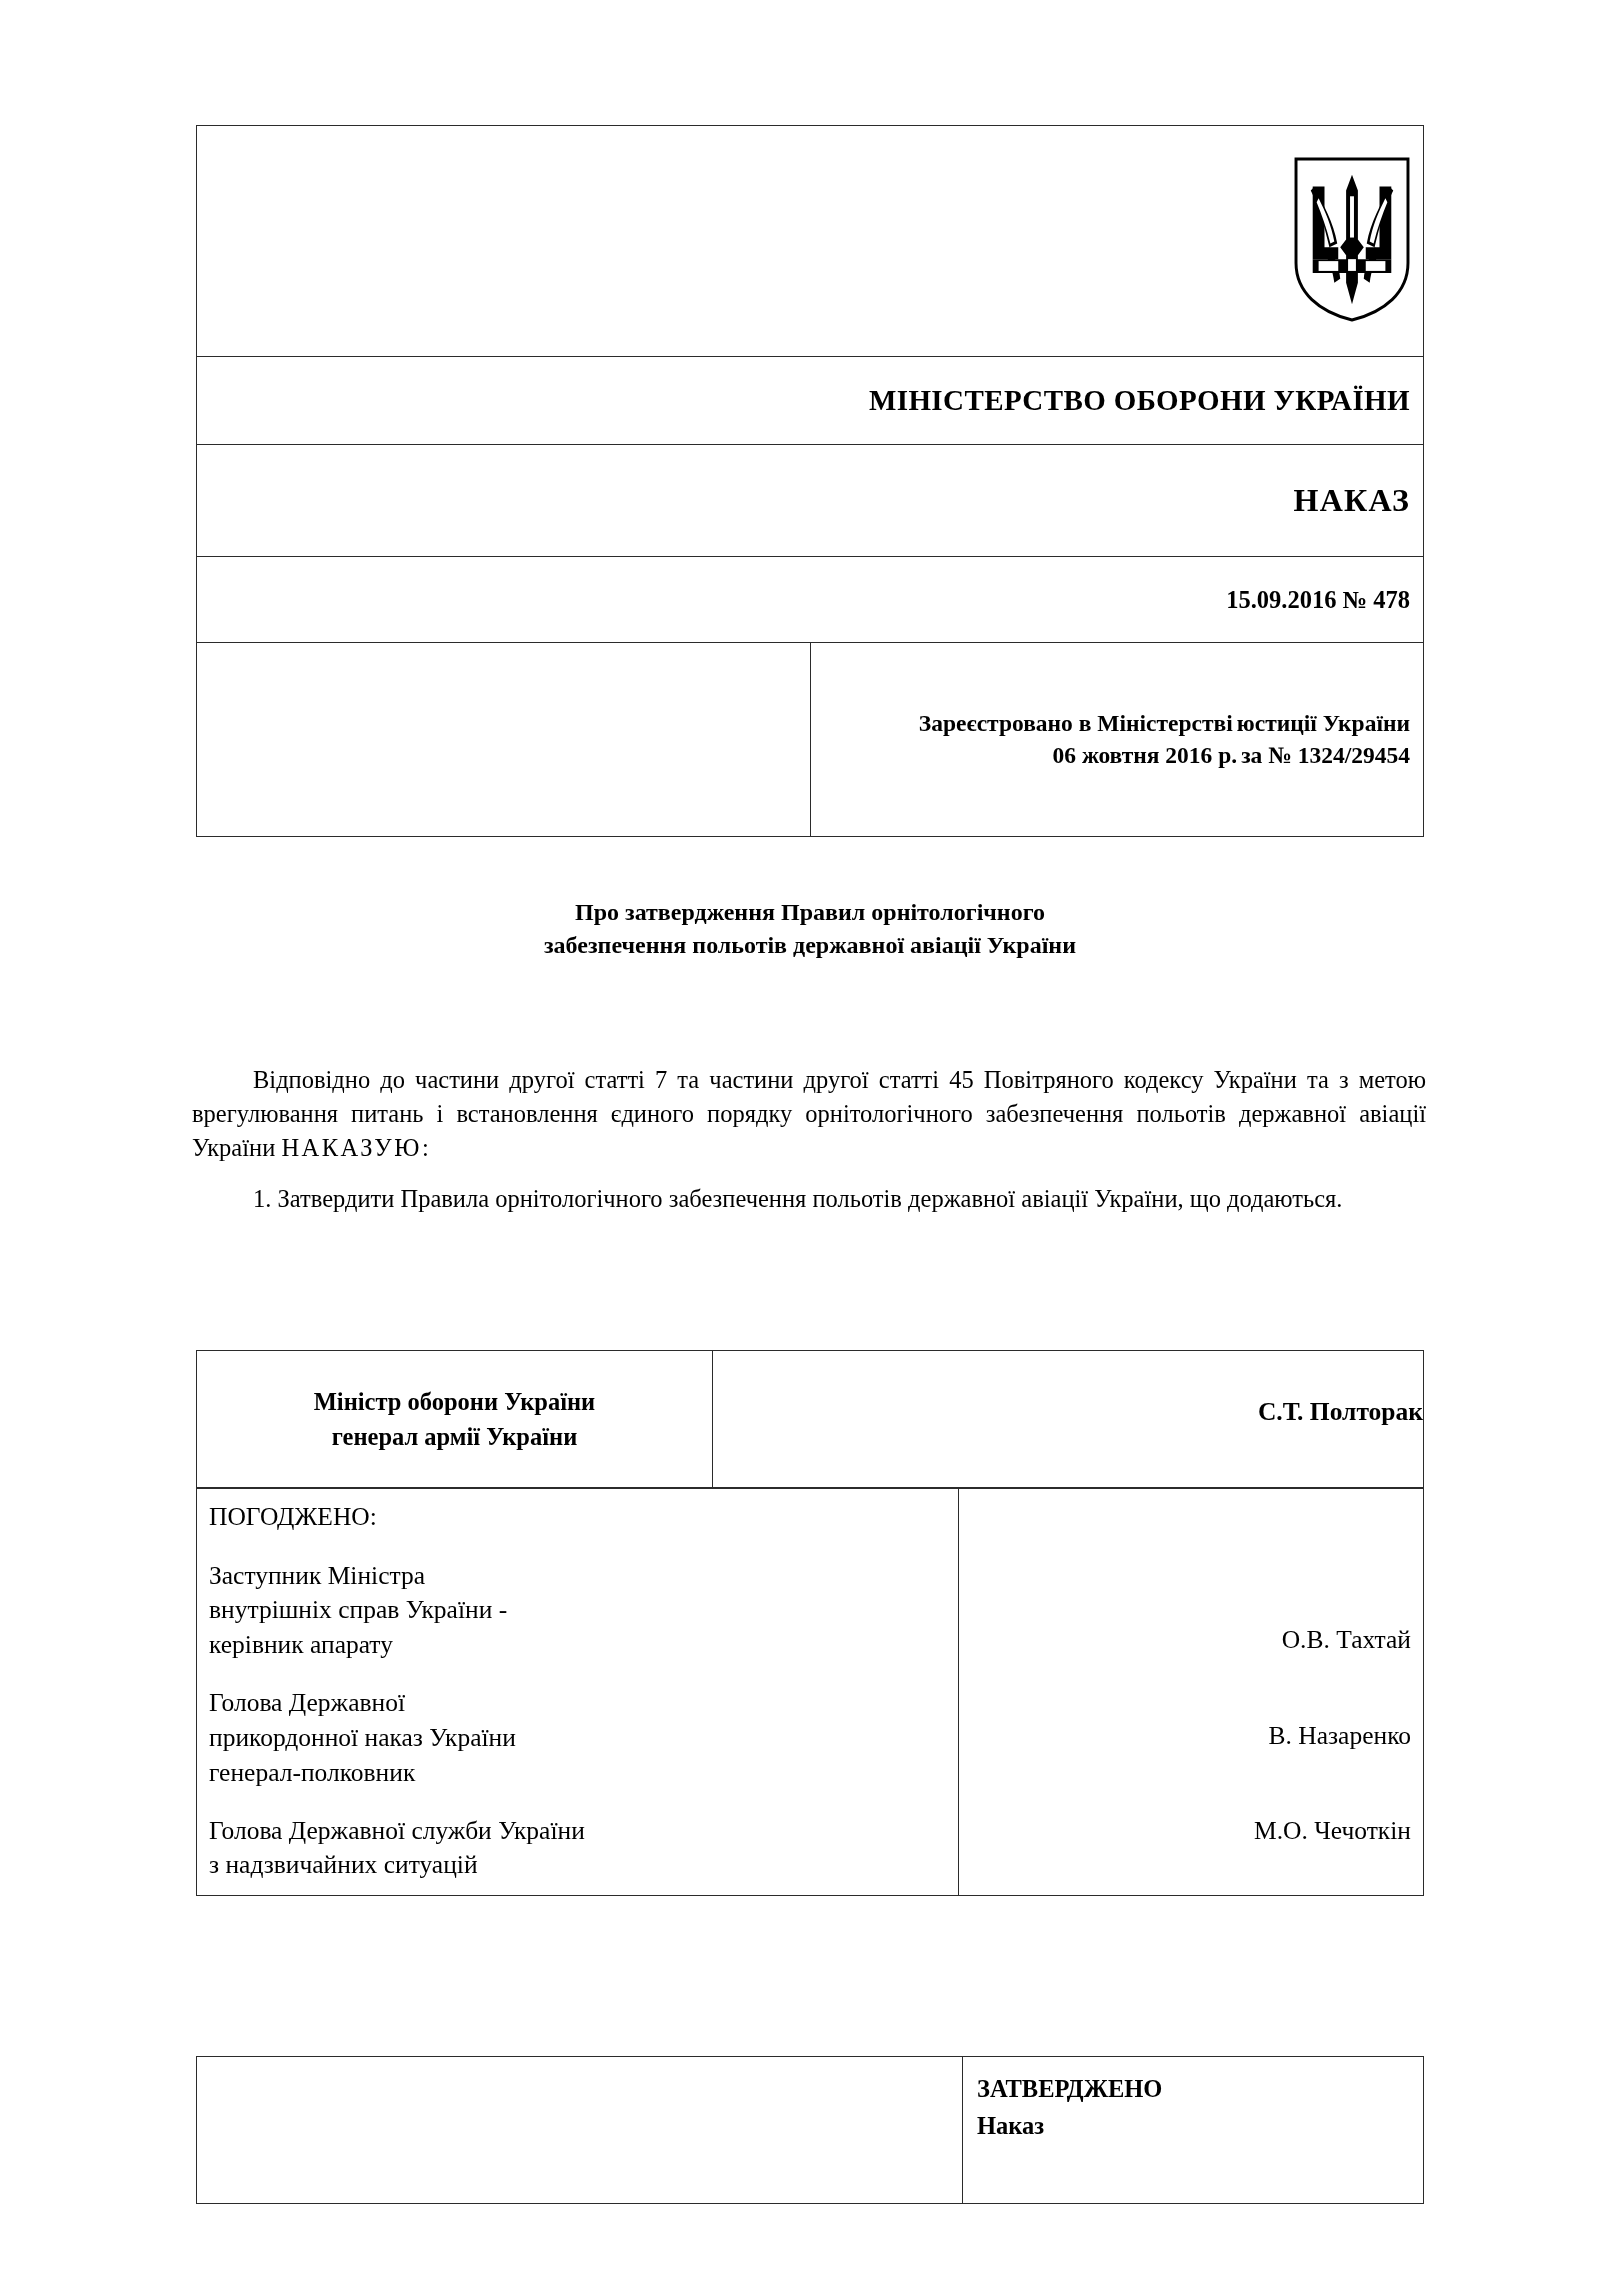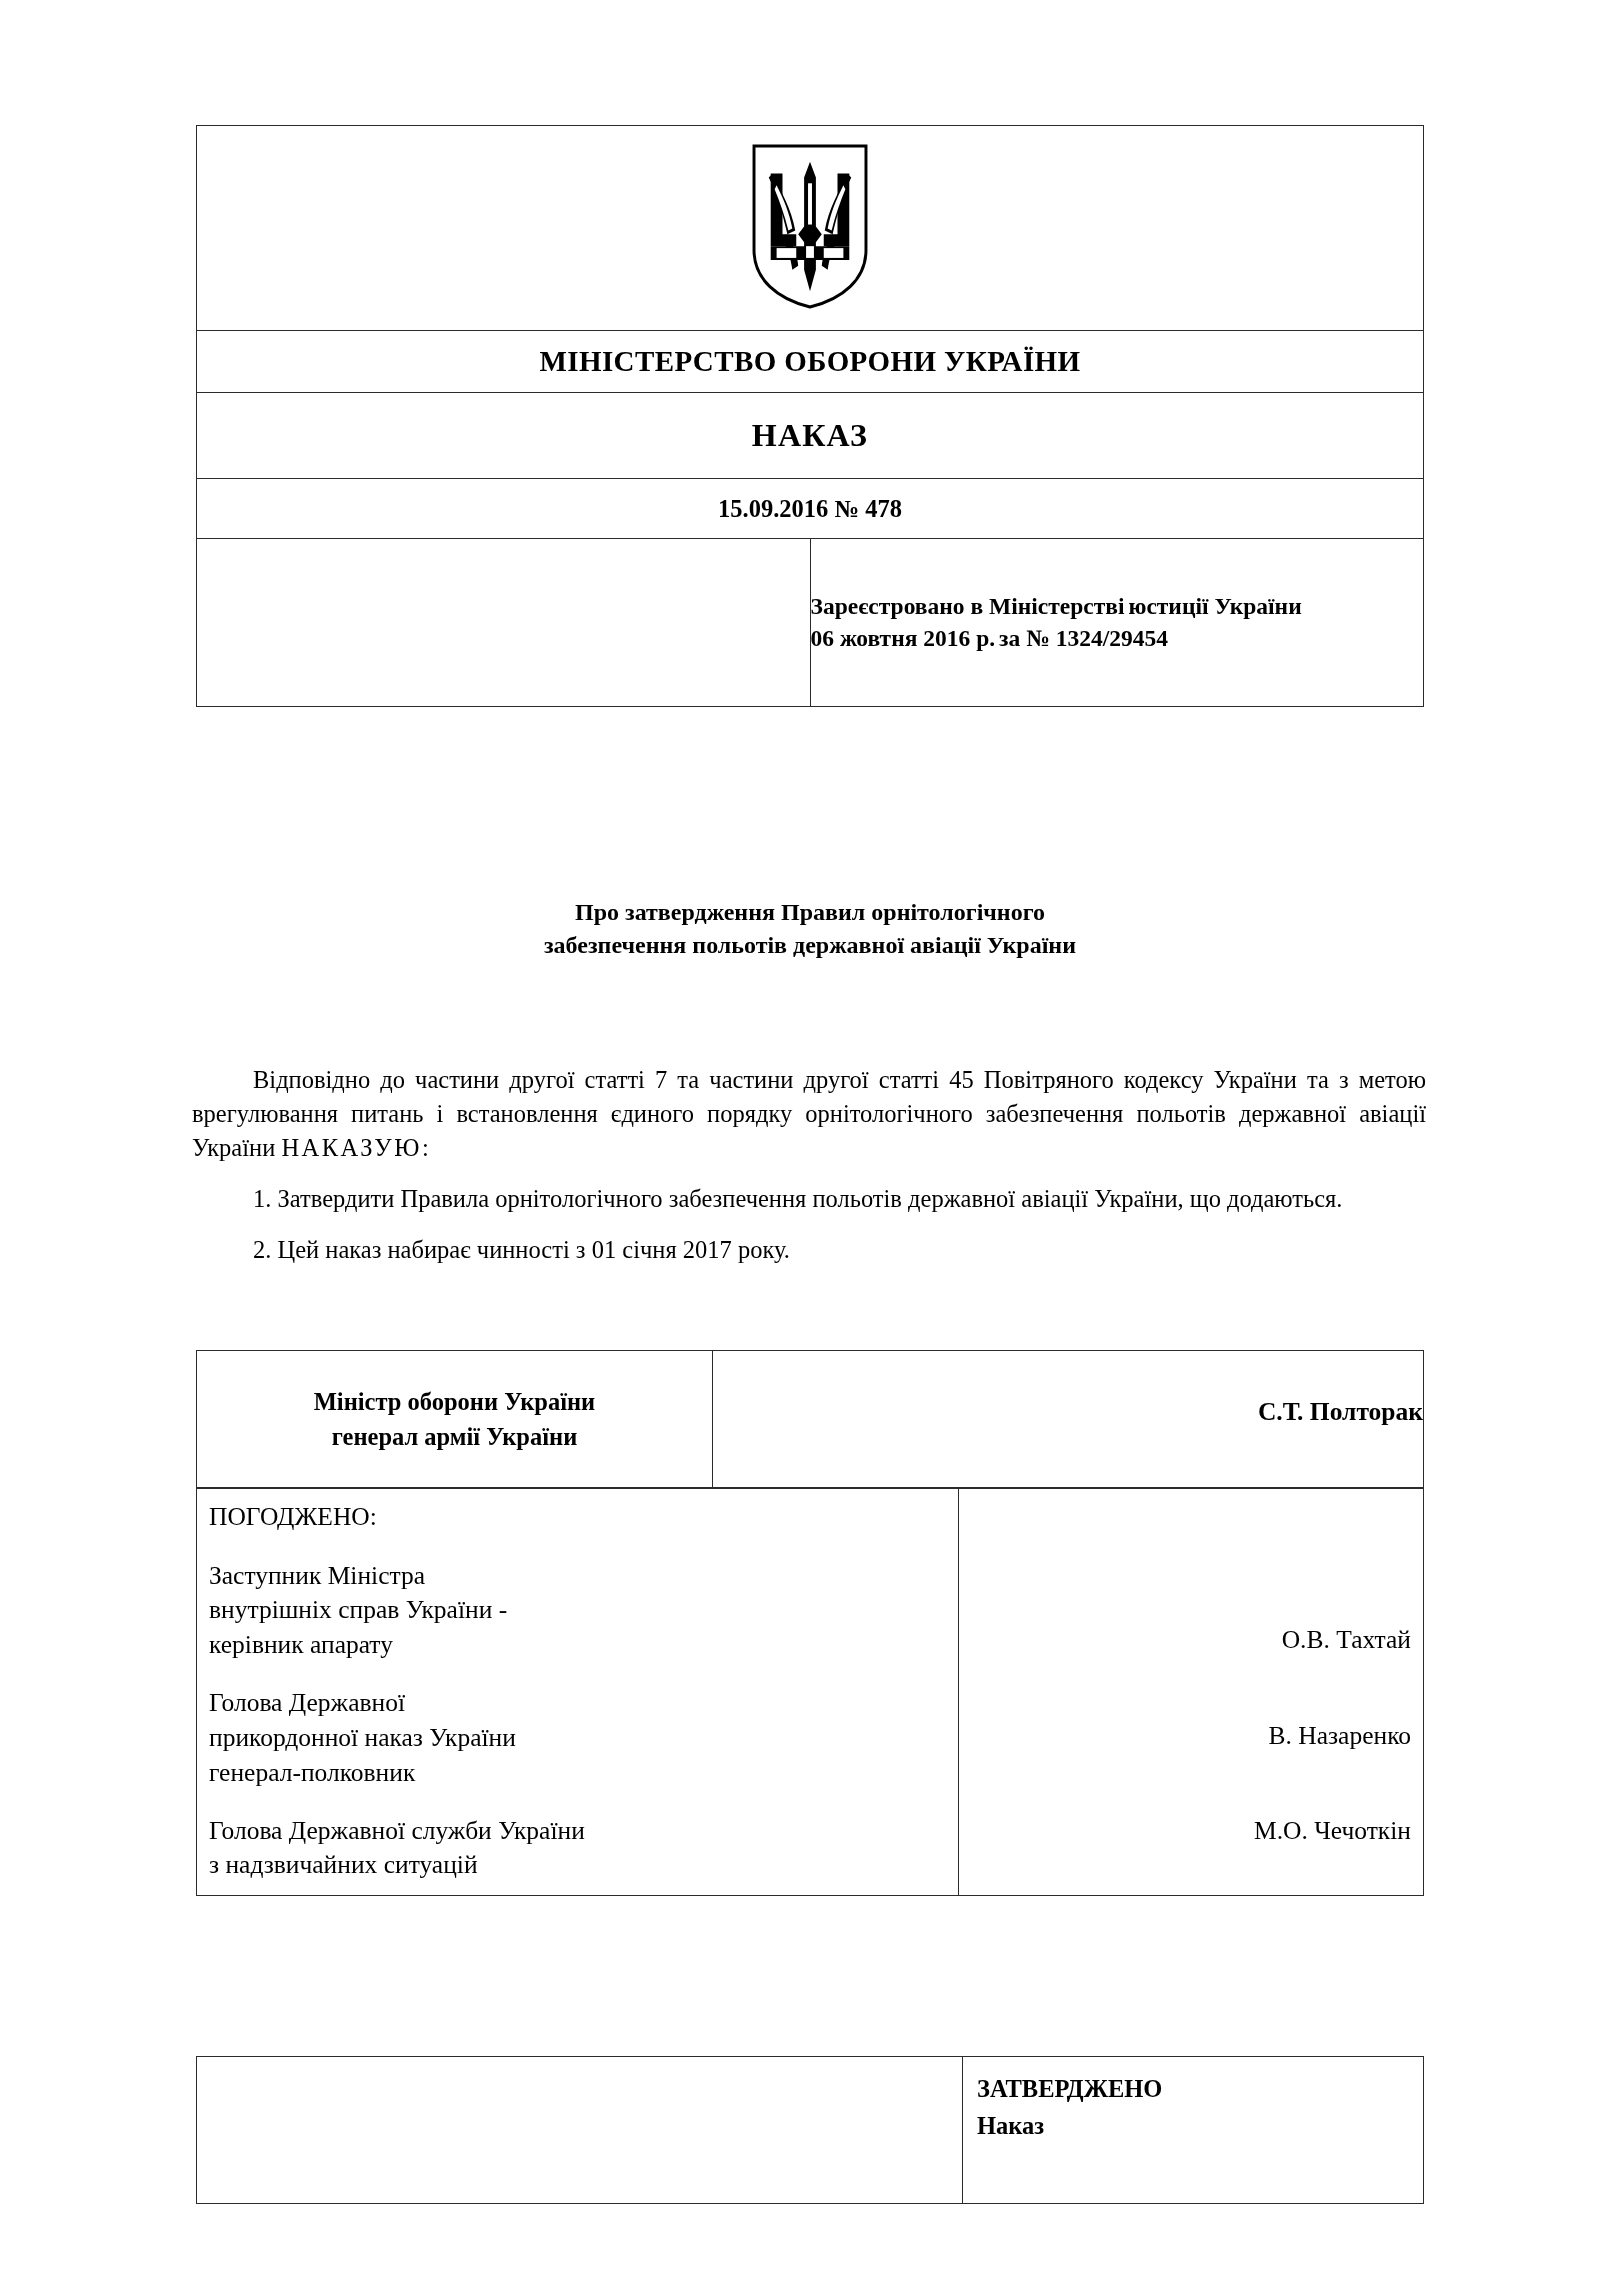--- a/index.html
+++ b/index.html
@@ -23,22 +23,23 @@
   .header-table {
     position: absolute;
     left: 196px;
     top: 125px;
     width: 1228px;
     border-collapse: collapse;
     table-layout: fixed;
   }
   .header-table td {
     border: 1.5px solid #2b2b2b;
-    padding: 0;
+    padding: 13px;
     vertical-align: middle;
+    text-align: right;
   }
 
   .emblem-cell {
     height: 204px;
     text-align: center;
   }
   .emblem-wrap {
     display: inline-block;
     width: 116px;
     height: 165px;
@@ -316,21 +317,20 @@
   </table>
 
   <div class="doc-title">
     <span class="tline">Про затвердження Правил орнітологічного</span>
     <span class="tline">забезпечення польотів державної авіації України</span>
   </div>
 
   <div class="body-block">
     <p class="para"><span>Відповідно до частини другої статті 7 та частини другої статті 45 Повітряного кодексу України та з метою врегулювання питань і встановлення єдиного порядку орнітологічного забезпечення польотів державної авіації України </span><span class="spaced">НАКАЗУЮ:</span></p>
     <p class="para">1. Затвердити Правила орнітологічного забезпечення польотів державної авіації України, що додаються.</p>
-    <p class="para tight">2. Цей наказ набирає чинності з 01 січня 2017 року.</p>
   </div>
 
   <table class="sign-table">
     <tbody>
       <tr>
         <td class="sign-post-cell">
           <span class="pline">Міністр оборони України</span>
           <span class="pline">генерал армії України</span>
         </td>
         <td class="sign-name-cell">

